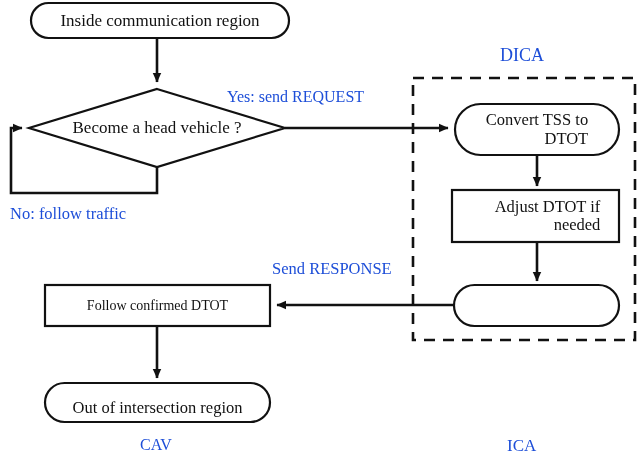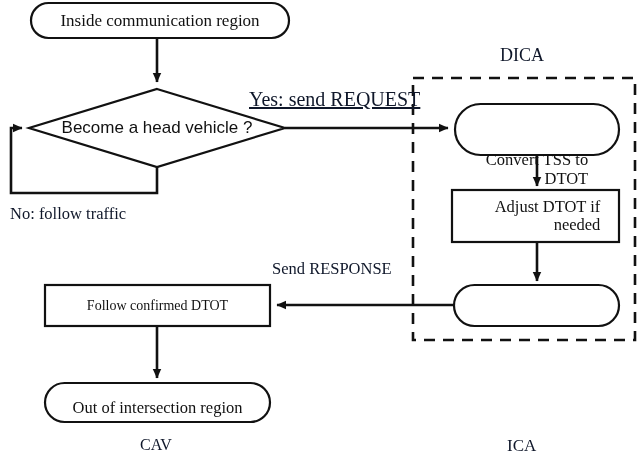--- a/index.html
+++ b/index.html
@@ -29,26 +29,26 @@
     justify-content: center;
     text-align: right;
     color: #111111;
     font-family: "Liberation Serif", "DejaVu Serif", serif;
     line-height: 1.12;
     pointer-events: none;
     white-space: pre-line;
   }
   .free-label {
     position: absolute;
-    color: #0f172a;
+    color: #1d4ed8;
     font-family: "Liberation Serif", "DejaVu Serif", serif;
     white-space: nowrap;
   }
   .sans-label {
-    font-family: Liberation Sans, sans-serif;
+    font-family: Liberation Serif, serif;
   }
 </style>
 </head>
 <body>
 
 <div id="canvas">
 
   <svg id="flow-svg" viewBox="0 0 640 459">
     <defs>
       <marker id="arrow" markerWidth="11" markerHeight="11" refX="9.4" refY="4.6" orient="auto" markerUnits="userSpaceOnUse">
@@ -84,32 +84,32 @@
 
     <line x1="157" y1="326" x2="157" y2="378" stroke="#111111" stroke-width="2.6" marker-end="url(#arrow)"></line>
 
     <rect x="45" y="383" width="225" height="39" rx="19.5" ry="19.5" fill="#ffffff" stroke="#111111" stroke-width="2.2"></rect>
   </svg>
 
   <div class="node-label" style="left:31px; top:3px; width:258px; height:35px; font-size:17px;">Inside communication region</div>
 
   <div class="node-label sans-label" style="left:29px; top:113px; width:256px; height:30px; font-size:17px;">Become a head vehicle ?</div>
 
-  <div class="node-label" style="left:455px; top:104px; width:164px; height:51px; font-size:16.5px;margin-top:40px;">Convert TSS to
+  <div class="node-label" style="left:455px; top:104px; width:164px; height:51px; font-size:16.5px;">Convert TSS to
 DTOT</div>
 
   <div class="node-label" style="left:452px; top:190px; width:191px; height:52px; font-size:16.5px;">Adjust DTOT if
 needed</div>
 
 
   <div class="node-label" style="left:45px; top:285px; width:225px; height:41px; font-size:14px;">Follow confirmed DTOT</div>
 
   <div class="node-label" style="left:45px; top:383px; width:225px; height:50px; font-size:16.5px;">Out of intersection region</div>
 
-  <div class="free-label" style="left:249px; top:88px; font-size:20px;text-decoration:underline;">Yes: send REQUEST</div>
+  <div class="free-label" style="left:227px; top:88px; font-size:16px;">Yes: send REQUEST</div>
 
   <div class="free-label" style="left:10px; top:204px; font-size:16.5px;">No: follow traffic</div>
 
   <div class="free-label" style="left:272px; top:259px; font-size:16.5px;">Send RESPONSE</div>
 
   <div class="free-label" style="left:500px; top:45px; font-size:18px;">DICA</div>
 
   <div class="free-label" style="left:140px; top:436px; font-size:16px;">CAV</div>
 
   <div class="free-label" style="left:507px; top:436px; font-size:17px;">ICA</div>

